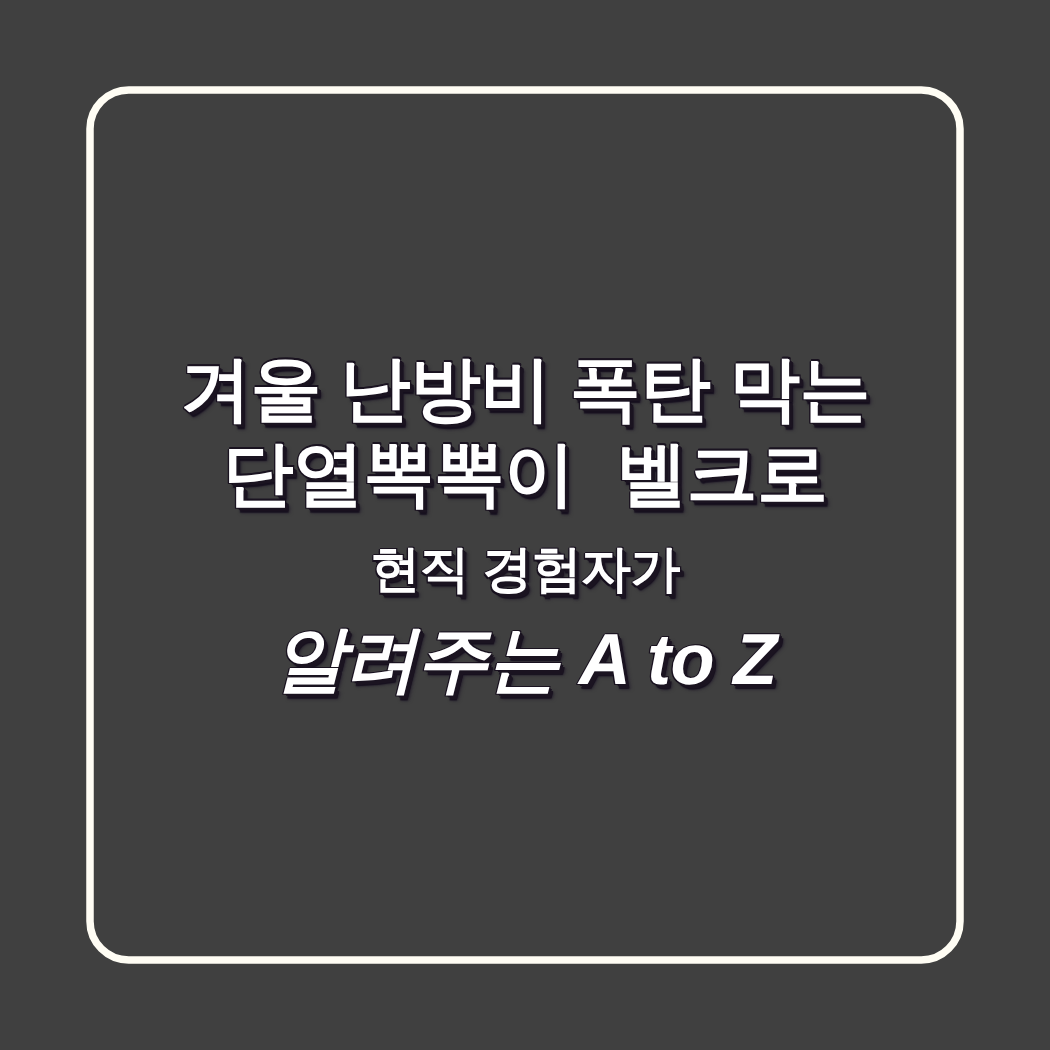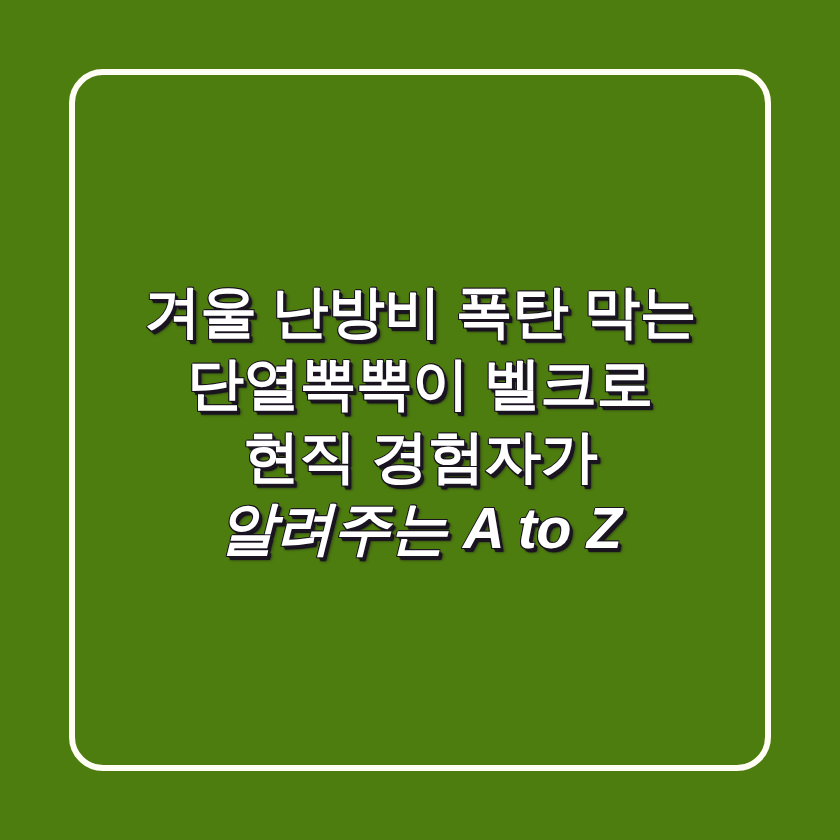--- a/index.html
+++ b/index.html
@@ -71,24 +71,24 @@
   }
 
   .headline-line.line-1 { font-size: 61px; }
   .headline-line.line-2 { font-size: 61px; }
   .headline-line.line-3 { font-size: 61px; }
   .headline-line.line-4 { font-size: 61px; font-style: italic; }
 </style>
 </head>
 <body>
 
-<div id="thumbnail-card" style="background: #4d7c0f;">
+<div id="thumbnail-card" style="background: #404040;">
 
   <div id="decorative-frame" style="border-color: rgb(255, 253, 244); border-width: 6px; border-radius: 34px;"></div>
 
   <div id="headline-block">
     <span class="headline-line line-1" style="color: rgb(255, 255, 255); font-size: 56.73px;">겨울 난방비 폭탄 막는</span>
-    <span class="headline-line line-2" style="color: rgb(255, 255, 255); font-size: 56.77px;">단열뽁뽁이 벨크로</span>
-    <span class="headline-line line-3" style="color: rgb(255, 255, 255); font-size: 57px;">현직 경험자가</span>
+    <span class="headline-line line-2" style="color: rgb(255, 255, 255); font-size: 56.77px; font-family: Liberation Mono, monospace;">단열뽁뽁이 벨크로</span>
+    <span class="headline-line line-3" style="color: rgb(255, 255, 255); font-size: 40px;">현직 경험자가</span>
     <span class="headline-line line-4" style="color: rgb(255, 255, 255); font-size: 57.74px;">알려주는 A to Z</span>
   </div>
 
 </div>
 
 </body></html>

